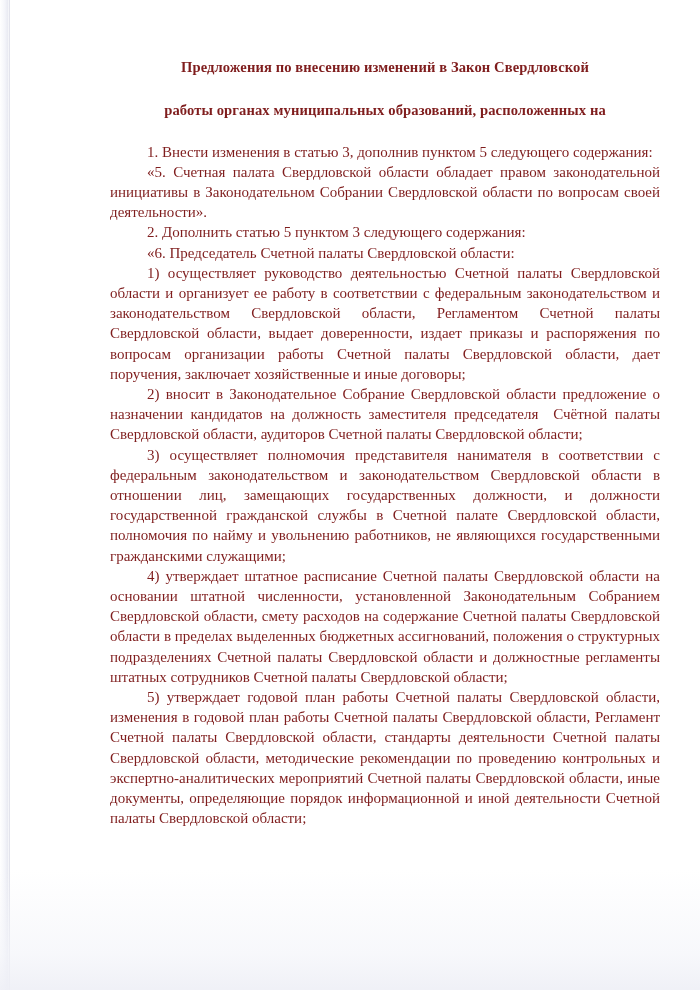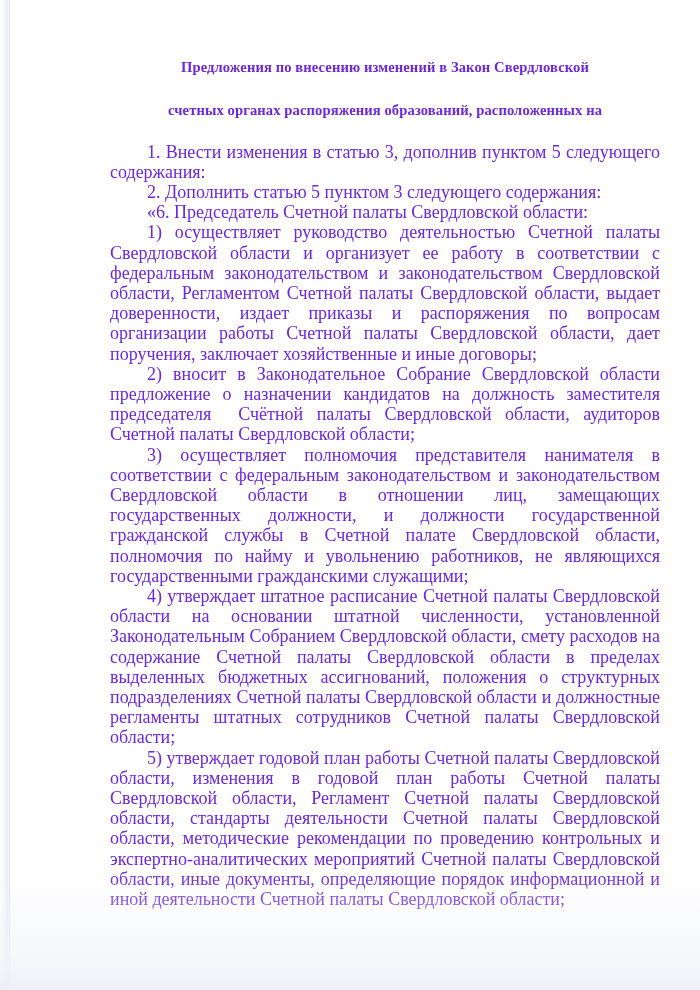--- a/index.html
+++ b/index.html
@@ -11,21 +11,21 @@
 
   .page {
     position: relative;
     width: 700px;
     height: 990px;
     margin: 0 auto;
     background: #ffffff;
     overflow: hidden;
     box-sizing: border-box;
     font-family: "Liberation Serif", "DejaVu Serif", serif;
-    color: #6d28d9;
+    color: #7f1d1d;
   }
 
   
   .scan-gutter {
     position: absolute;
     top: 0;
     left: 0;
     width: 9px;
     height: 100%;
     background: linear-gradient(90deg, #ffffff 0%, #f4f5fa 55%, #e9eaf2 88%, #ffffff 100%);
@@ -67,21 +67,21 @@
     line-height: 21.5px;
     letter-spacing: 0.1px;
   }
 
   .body-block {
     margin-top: 20px;
   }
 
   p.para {
     margin: 0;
-    font-size: 18px;
+    font-size: 15px;
     line-height: 20.2px;
     text-align: justify;
     text-justify: inter-word;
     text-indent: 37px;
     hyphens: none;
     white-space: pre-wrap;
   }
 
   
 </style>
@@ -91,25 +91,26 @@
 <div class="page">
 
   <div class="scan-gutter"></div>
   <div class="scan-edge-line"></div>
 
   <div class="content">
 
     <h1 class="doc-title">
       <span>Предложения по внесению изменений в Закон Свердловской</span><br>
       <br>
-      <span>счетных органах распоряжения образований, расположенных на</span><br>
+      <span>работы органах муниципальных образований, расположенных на</span><br>
     </h1>
 
     <div class="body-block">
       <p class="para">1. Внести изменения в статью 3, дополнив пунктом 5 следующего содержания:</p>
+      <p class="para">«5. Счетная палата Свердловской области обладает правом законодательной инициативы в Законодательном Собрании Свердловской области по вопросам своей деятельности».</p>
       <p class="para">2. Дополнить статью 5 пунктом 3 следующего содержания:</p>
       <p class="para">«6. Председатель Счетной палаты Свердловской области:</p>
       <p class="para">1) осуществляет руководство деятельностью Счетной палаты Свердловской области и организует ее работу в соответствии с федеральным законодательством и законодательством Свердловской области, Регламентом Счетной палаты Свердловской области, выдает доверенности, издает приказы и распоряжения по вопросам организации работы Счетной палаты Свердловской области, дает поручения, заключает хозяйственные и иные договоры;</p>
       <p class="para">2) вносит в Законодательное Собрание Свердловской области предложение о назначении кандидатов на должность заместителя председателя  Счётной палаты Свердловской области, аудиторов Счетной палаты Свердловской области;</p>
       <p class="para">3) осуществляет полномочия представителя нанимателя в соответствии с федеральным законодательством и законодательством Свердловской области в отношении лиц, замещающих государственных должности, и должности государственной гражданской службы в Счетной палате Свердловской области, полномочия по найму и увольнению работников, не являющихся государственными гражданскими служащими;</p>
       <p class="para">4) утверждает штатное расписание Счетной палаты Свердловской области на основании штатной численности, установленной Законодательным Собранием Свердловской области, смету расходов на содержание Счетной палаты Свердловской области в пределах выделенных бюджетных ассигнований, положения о структурных подразделениях Счетной палаты Свердловской области и должностные регламенты штатных сотрудников Счетной палаты Свердловской области;</p>
       <p class="para">5) утверждает годовой план работы Счетной палаты Свердловской области, изменения в годовой план работы Счетной палаты Свердловской области, Регламент Счетной палаты Свердловской области, стандарты деятельности Счетной палаты Свердловской области, методические рекомендации по проведению контрольных и экспертно-аналитических мероприятий Счетной палаты Свердловской области, иные документы, определяющие порядок информационной и иной деятельности Счетной палаты Свердловской области;</p>
     </div>
 
   </div>

